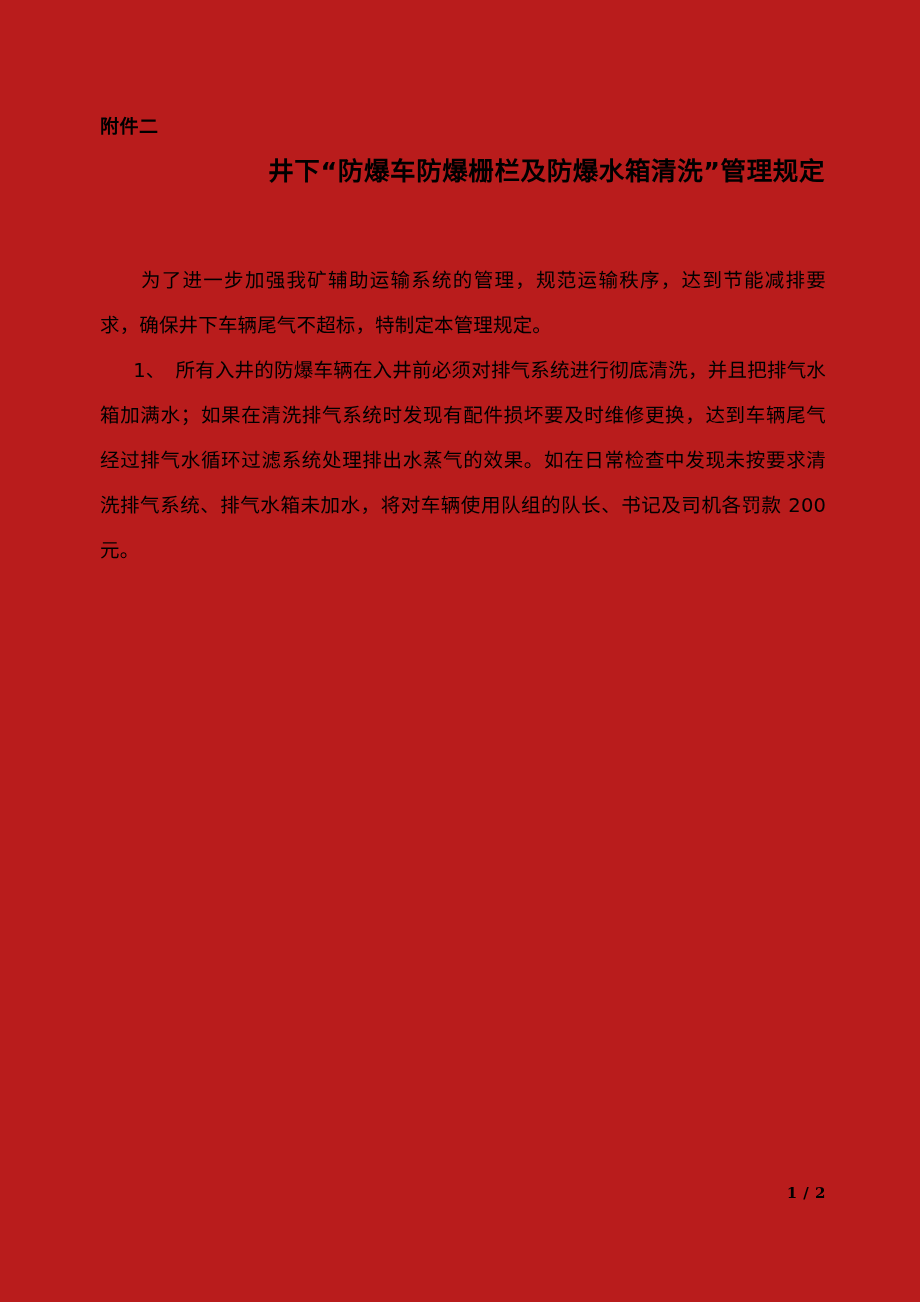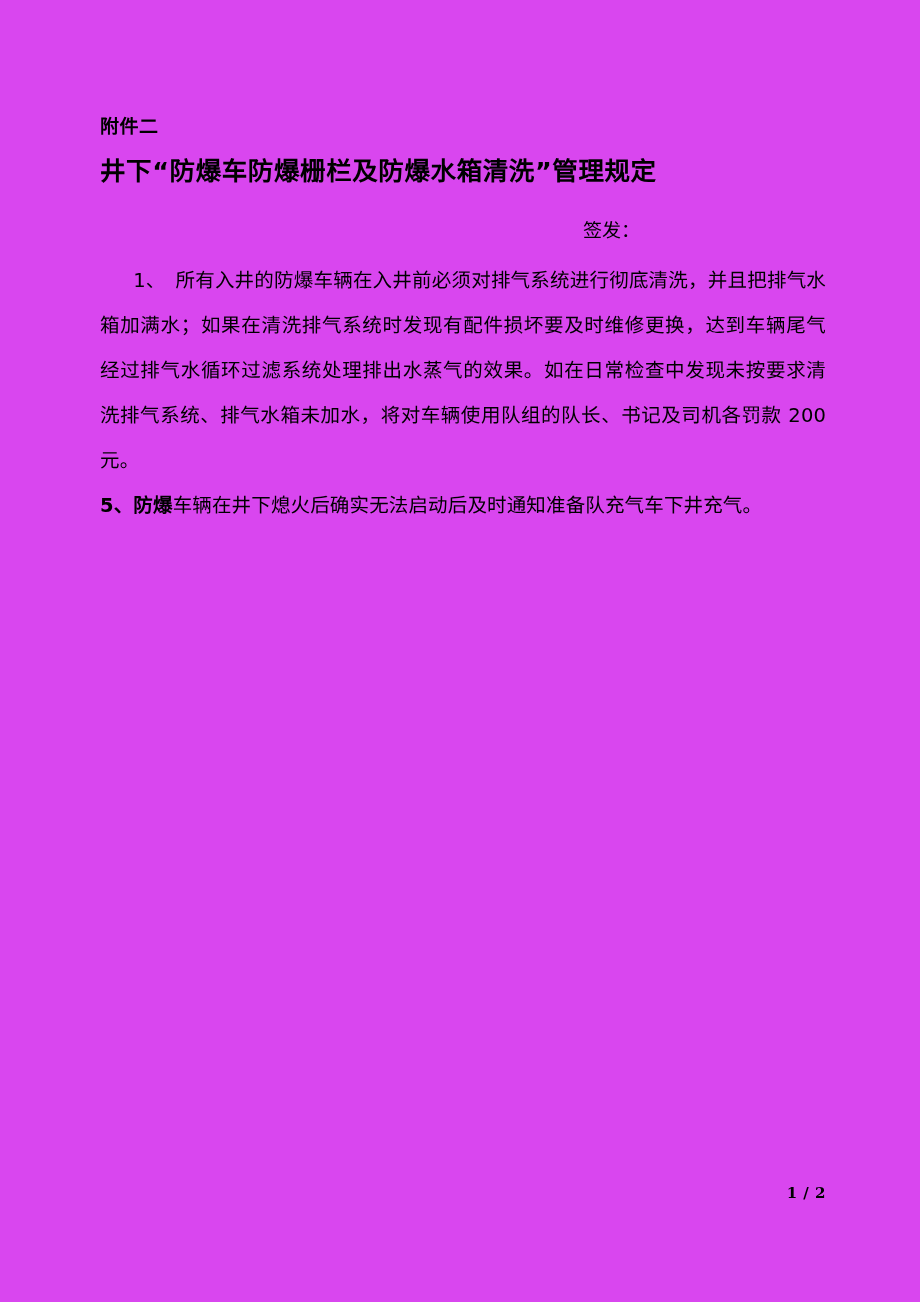--- a/index.html
+++ b/index.html
@@ -14,42 +14,42 @@
     position: relative;
     overflow: hidden;
     font-family: "DejaVu Sans", "Liberation Sans", sans-serif;
     color: #000000;
     -webkit-font-smoothing: antialiased;
   }
 
   .page {
     position: absolute;
     inset: 0;
-    background: #d946ef;
+    background: #b91c1c;
   }
 
   
   .attachment-label {
     position: absolute;
     left: 100px;
     top: 115px;
     font-size: 19px;
     font-weight: bold;
     letter-spacing: 0.5px;
     line-height: 1.2;
     white-space: nowrap;
   }
 
   
   .doc-title {
     position: absolute;
     left: 100px;
     right: 95px;
     top: 156px;
-    text-align: left;
+    text-align: right;
     font-size: 25.5px;
     font-weight: bold;
     letter-spacing: 0.6px;
     line-height: 1.25;
     white-space: nowrap;
   }
 
   
   .signature-line {
     position: absolute;
@@ -112,29 +112,28 @@
 </style>
 </head>
 <body>
 
 <div class="page">
 
   <div class="attachment-label">附件二</div>
 
   <div class="doc-title">井下“防爆车防爆栅栏及防爆水箱清洗”管理规定</div>
 
-  <div class="signature-line">签发：</div>
 
   <div class="body-block">
 
+    <p class="para indent">为了进一步加强我矿辅助运输系统的管理，规范运输秩序，达到节能减排要求，确保井下车辆尾气不超标，特制定本管理规定。</p>
 
     <p class="para indent-small">1、　所有入井的防爆车辆在入井前必须对排气系统进行彻底清洗，并且把排气水箱加满水；如果在清洗排气系统时发现有配件损坏要及时维修更换，达到车辆尾气经过排气水循环过滤系统处理排出水蒸气的效果。如在日常检查中发现未按要求清洗排气系统、排气水箱未加水，将对车辆使用队组的队长、书记及司机各罚款 200 元。</p>
 
 
 
 
-    <p class="para flush bold-lead"><span>5、防爆</span><span class="normal-weight">车辆在井下熄火后确实无法启动后及时通知准备队充气车下井充气。</span></p>
 
   </div>
 
   <div class="page-number">1 / 2</div>
 
 </div>
 
 </body></html>

